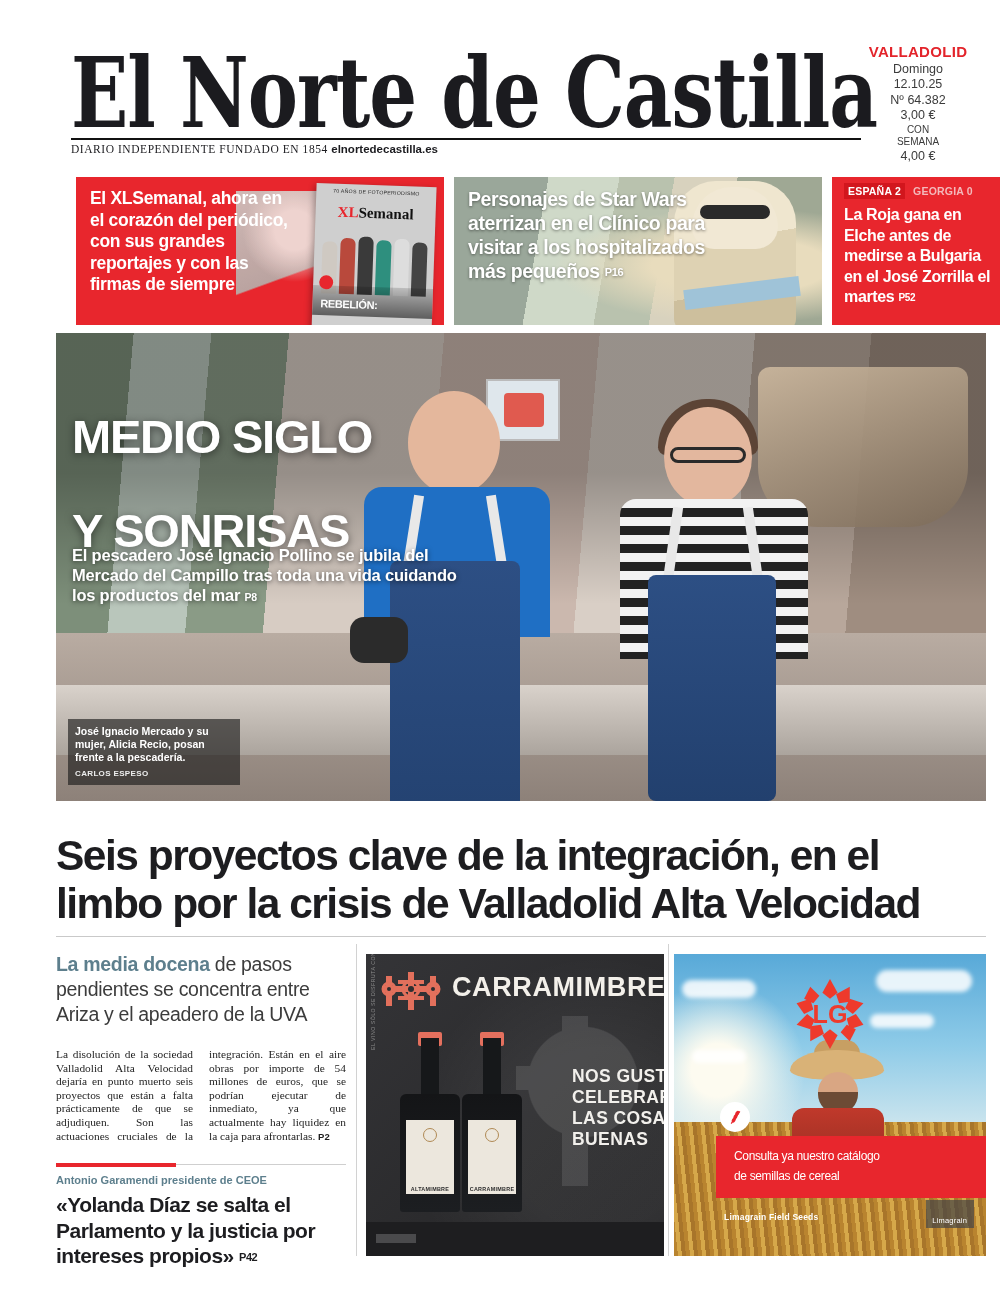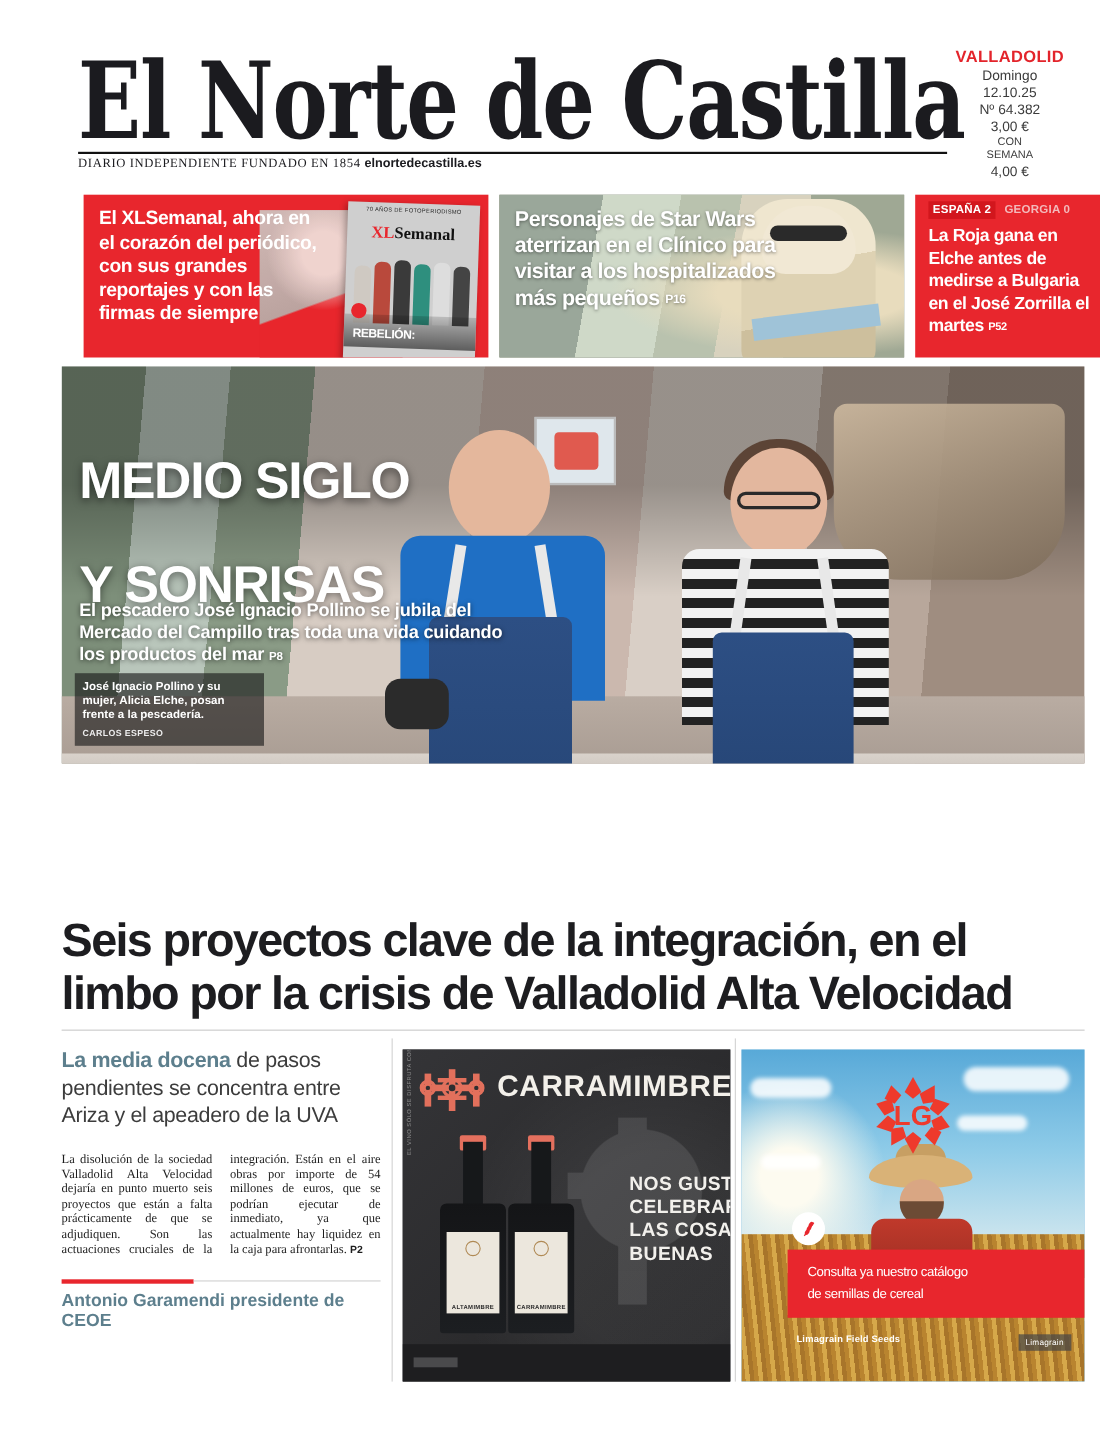--- a/index.html
+++ b/index.html
@@ -98,21 +98,21 @@
   .ban-es .score { position:absolute; left:12px; top:8px; font-size:10.5px; font-weight:800; letter-spacing:.2px; }
   .ban-es .score .home { background:#d2161d; color:#fff; padding:2px 4px; }
   .ban-es .score .away { color:#f3b9bb; margin-left:5px; }
   .ban-es .txt {
     position:absolute; left:12px; top:28px; width:154px;
     color:#fff; font-weight:700; font-size:16px; line-height:20.5px; letter-spacing:-0.35px;
   }
   .ban-es .pref { font-size:10px; font-weight:800; vertical-align:1px; }
 
   
-  .hero { position:absolute; left:56px; top:333px; width:930px; height:361px; overflow:hidden; }
+  .hero { position:absolute; left:56px; top:333px; width:930px; height:468px; overflow:hidden; }
   .hero .bg {
     position:absolute; inset:0;
     background:
       linear-gradient(180deg, rgba(0,0,0,.30) 0 30%, rgba(0,0,0,0) 58%),
       linear-gradient(95deg,#7d8f7a 0 8%, #b9c6bb 8% 16%, #8a9b86 16% 24%, #d7ccc3 24% 40%,
                       #cbb8ae 40% 56%, #d9cfc6 56% 72%, #b8a79b 72% 84%, #9f8d80 84% 100%);
   }
   .hero .counter { position:absolute; left:0; right:0; top:300px; height:168px; background:linear-gradient(180deg,#b9aca2,#8d8179); }
   .hero .case { position:absolute; left:0; right:0; top:352px; height:70px; background:linear-gradient(180deg,#d9d2cb,#aba49d); }
   .hero .manA {
@@ -176,21 +176,21 @@
     position:absolute; left:56px; top:1048px; width:290px;
     column-count:2; column-gap:16px;
     font-family:"Liberation Serif", serif; font-size:11.4px; line-height:13.6px;
     text-align:justify; color:#1d1d1d; hyphens:auto;
   }
   .body-cols .pref { font-family:"Liberation Sans",sans-serif; font-weight:700; font-size:9.5px; }
   .quote-rule { position:absolute; left:56px; top:1163px; width:120px; height:4px; background:#e8262d; }
   .quote-rule2 { position:absolute; left:176px; top:1164px; width:170px; height:1px; background:#cfcfcf; }
   .quote-by {
     position:absolute; left:56px; top:1174px; width:290px;
-    font-size:16px; font-weight:800; color:#e8262d;
+    font-size:11px; font-weight:800; color:#e8262d;
   }
   .quote-by span { color:#5d7f8d; }
   .quote-text {
     position:absolute; left:56px; top:1192px; width:300px;
     font-weight:800; font-size:21px; line-height:25.5px; letter-spacing:-.5px; color:#1d1d20;
   }
   .quote-text .pref { font-size:11px; font-weight:800; vertical-align:2px; }
 
   
   .ad-wine { position:absolute; left:366px; top:954px; width:298px; height:302px; background:#2e2e30; overflow:hidden; }
@@ -253,21 +253,21 @@
     padding:11px 14px 12px 18px;
   }
   .ad-seed .redband .t { color:#fff; font-weight:400; font-size:12px; line-height:19.5px; letter-spacing:-.35px; }
   .ad-seed .seedbadge {
     position:absolute; left:46px; bottom:124px; width:30px; height:30px; border-radius:50%; background:#fff;
     display:flex; align-items:center; justify-content:center;
   }
   .ad-seed .brandline { position:absolute; left:50px; bottom:34px; font-size:8.5px; font-weight:700; color:#fff; letter-spacing:.2px; }
   .ad-seed .corner {
     position:absolute; right:12px; bottom:28px; background:rgba(70,70,70,.72);
-    color:#fff; font-size:7.5px; padding:3px 7px 3px 6px; letter-spacing:.2px;
+    color:#fff; font-size:7.5px; padding:16px 7px 3px 6px; letter-spacing:.2px;
   }
 
   .colrule-v1 { position:absolute; left:356px; top:944px; width:1px; height:312px; background:#d2d2d2; }
   .colrule-v2 { position:absolute; left:668px; top:944px; width:1px; height:312px; background:#d2d2d2; }
 </style>
 </head>
 <body>
 
 <div class="page">
 
@@ -368,21 +368,21 @@
       <br>
       <span>Y SONRISAS</span>
     </h1>
 
     <div class="standfirst">
       <span>El pescadero José Ignacio Pollino se jubila del Mercado del Campillo tras toda una vida cuidando los productos del mar</span>
       <span class="pref">P8</span>
     </div>
 
     <div class="photocap">
-      <span>José Ignacio Pollino y su mujer, Alicia Elche, posan frente a la pescadería.</span>
+      <span>José Ignacio Mercado y su mujer, Alicia Recio, posan frente a la pescadería.</span>
       <span class="credit">CARLOS ESPESO</span>
     </div>
   </div>
 
   <div class="lead-head">Seis proyectos clave de la integración, en el limbo por la crisis de Valladolid Alta Velocidad</div>
   <div class="lead-rule"></div>
   <div class="colrule-v1"></div>
   <div class="colrule-v2"></div>
 
   <div class="lead-sub">
@@ -391,20 +391,24 @@
 
   <div class="body-cols">
     <span>La disolución de la sociedad Valladolid Alta Velocidad dejaría en punto muerto seis proyectos que están a falta prácticamente de que se adjudiquen. Son las actuaciones cruciales de la integración. Están en el aire obras por importe de 54 millones de euros, que se podrían ejecutar de inmediato, ya que actualmente hay liquidez en la caja para afrontarlas.</span>
     <span class="pref">P2</span>
   </div>
 
   <div class="quote-rule"></div>
   <div class="quote-rule2"></div>
   <div class="quote-by">
     <span>Antonio Garamendi</span><span> presidente de CEOE</span>
+  </div>
+  <div class="quote-text">
+    <span>«Yolanda Díaz se salta el Parlamento y la justicia por intereses propios»</span>
+    <span class="pref">P42</span>
   </div>
 
   <div class="ad-wine">
     <div class="tex"></div>
     <div class="ghost"></div>
 
     <svg class="logo" viewBox="0 0 62 42">
       <g fill="#e2705c">
         <rect x="2" y="16" width="58" height="6"></rect>
         <rect x="6" y="6" width="6" height="30"></rect>

